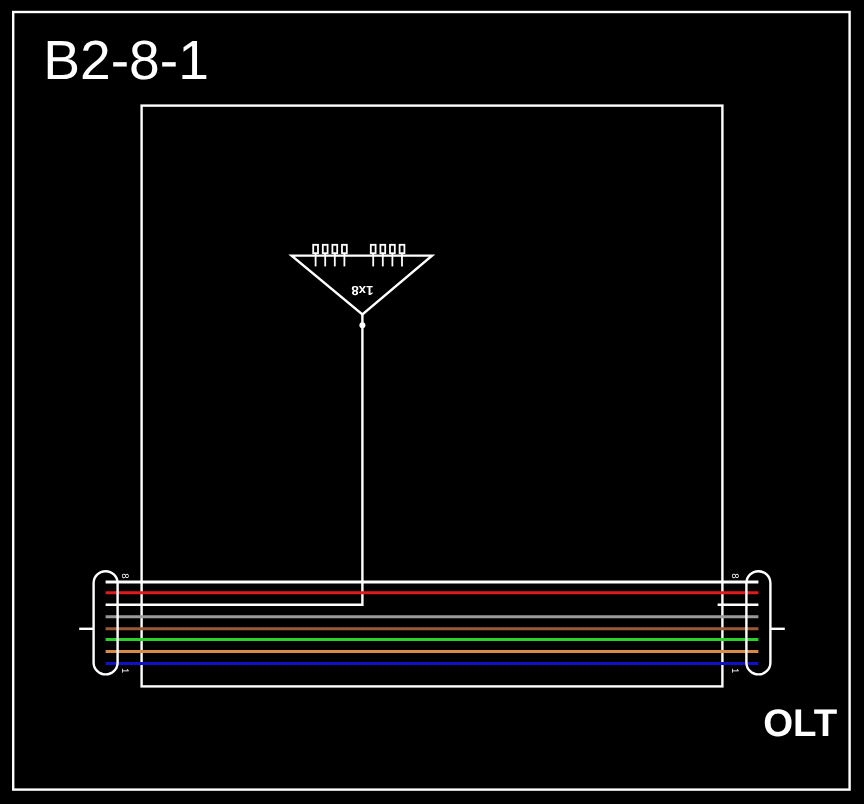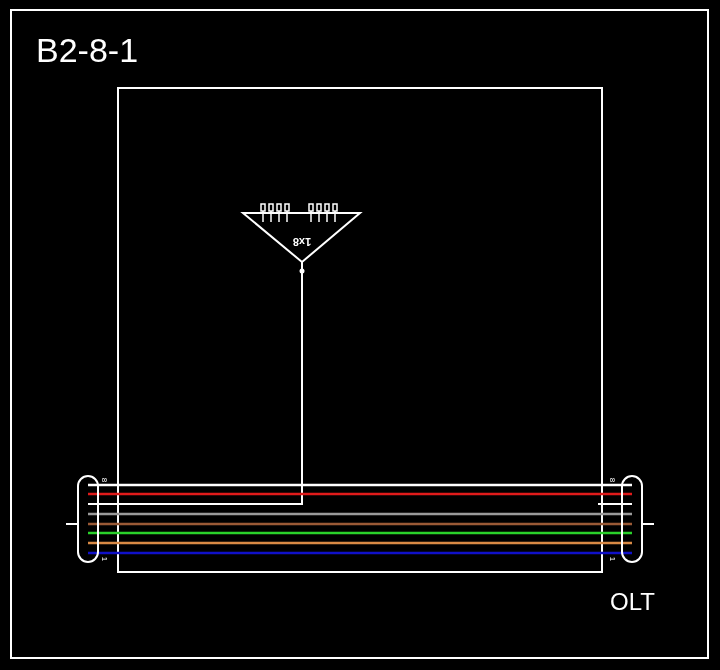--- a/index.html
+++ b/index.html
@@ -1,19 +1,19 @@
 <!DOCTYPE html>
 <html><head>
 <meta charset="utf-8">
 <style>
   html, body { margin:0; padding:0; background:#000; }
   body { width:720px; height:670px; position:relative; overflow:hidden; font-family:"Liberation Sans", sans-serif; }
   svg { position:absolute; left:0; top:0; }
-  .title { position:absolute; left:36px; top:22px; color:#fff; font-size:34px; line-height:56px; font-family:"Liberation Sans", sans-serif; }
-  .olt { position:absolute; left:610px; top:588px; color:#fff; font-size:24px; line-height:28px; font-family:"Liberation Sans", sans-serif; }
+  .title { position:absolute; left:36px; top:22px; color:#fff; font-size:46px; line-height:56px; font-family:"Liberation Sans", sans-serif; }
+  .olt { position:absolute; left:636px; top:588px; color:#fff; font-size:32px; line-height:28px; font-family:"Liberation Sans", sans-serif;font-weight:bold; }
 </style>
 </head>
 <body>
 
 <svg width="720" height="670" viewBox="0 0 720 670">
 
   <rect x="11" y="10" width="697" height="648" fill="none" stroke="#fff" stroke-width="2"></rect>
 
   <rect x="118" y="88" width="484" height="484" fill="none" stroke="#fff" stroke-width="2"></rect>
 

